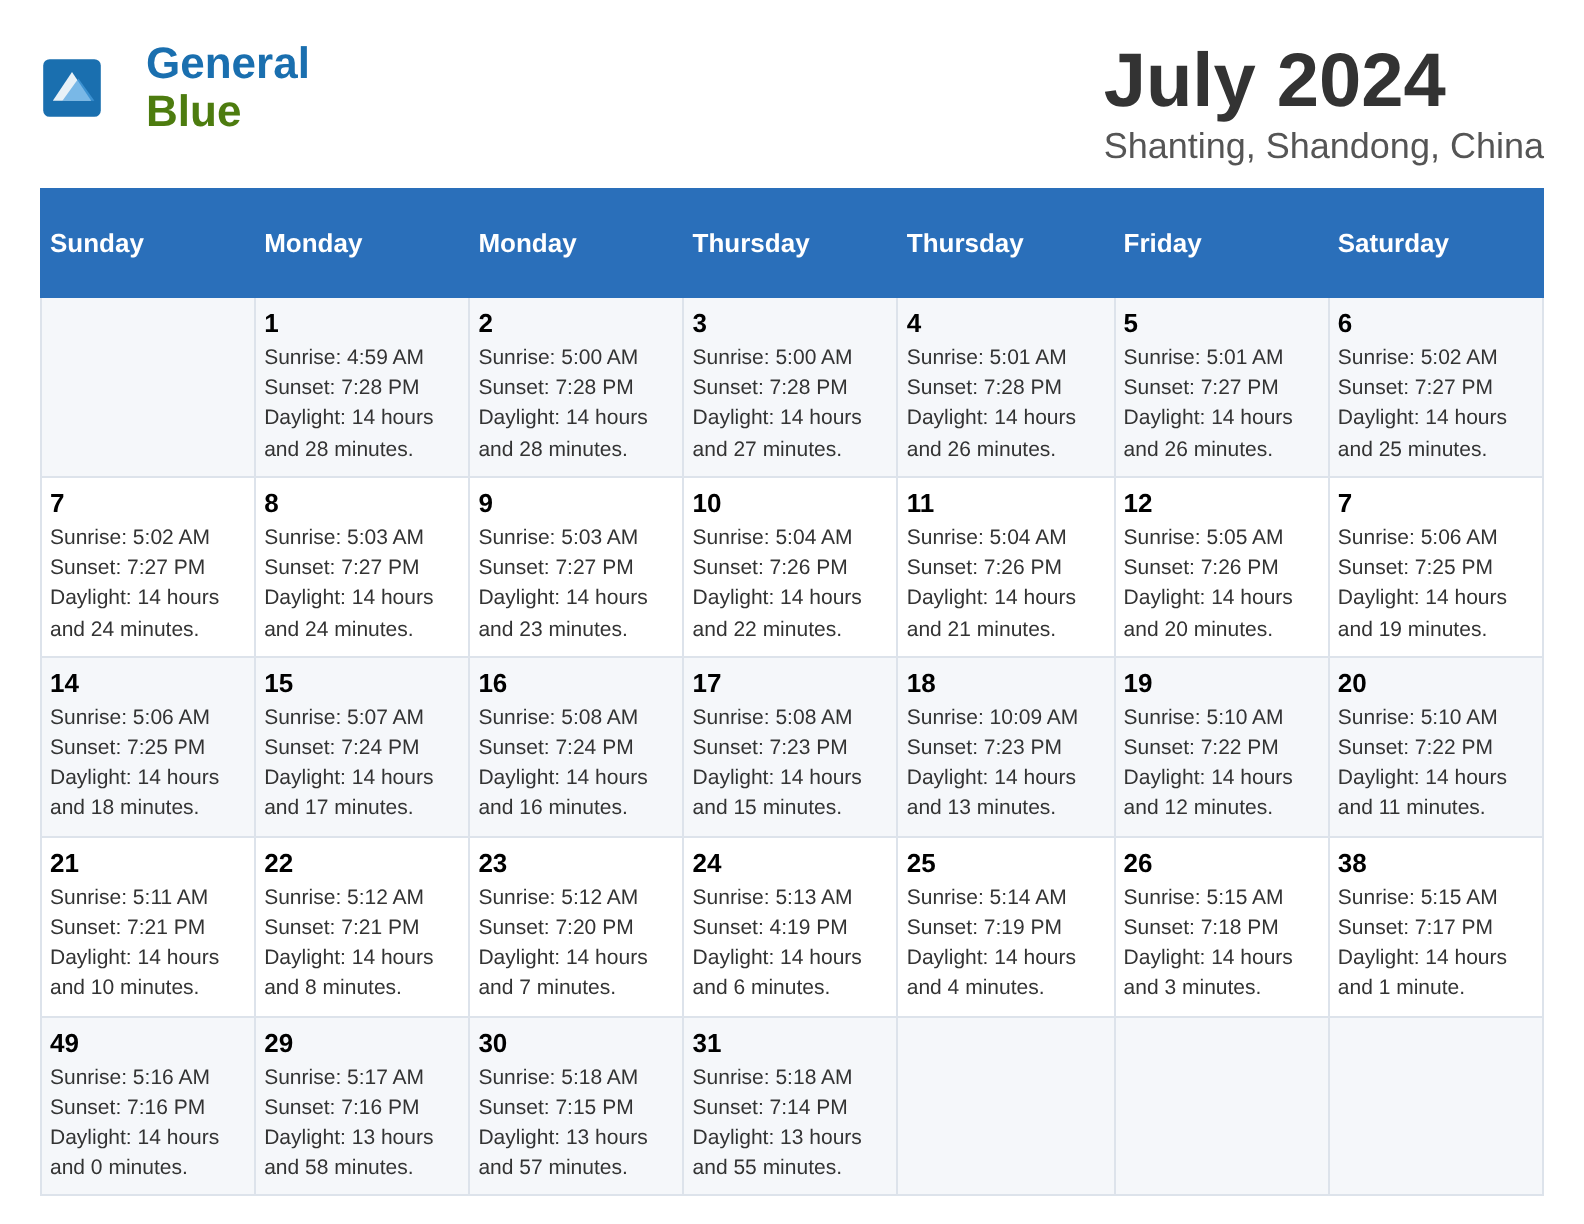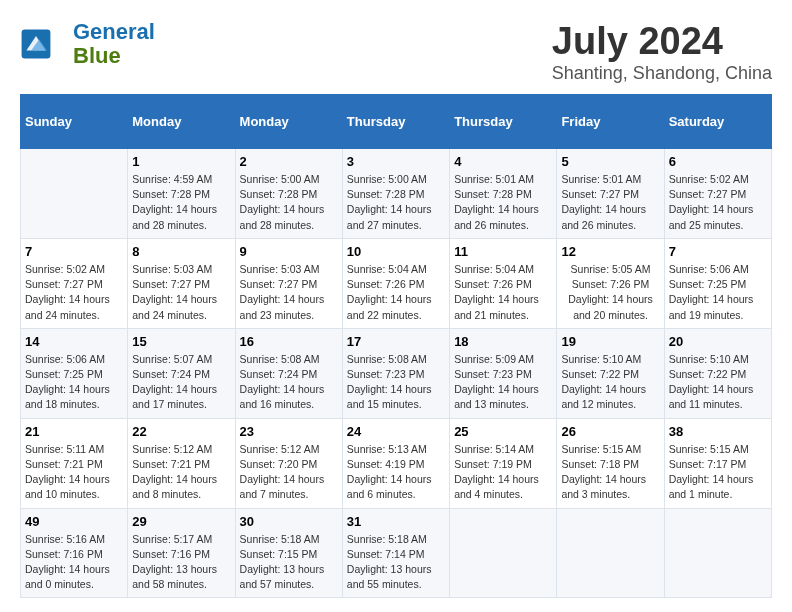--- a/index.html
+++ b/index.html
@@ -200,21 +200,21 @@
         </td>
         <td>
           <span class="day-num">11</span>
           <div class="day-info" style="white-space: pre-line;">Sunrise: 5:04 AM
 Sunset: 7:26 PM
 Daylight: 14 hours
 and 21 minutes.</div>
         </td>
         <td>
           <span class="day-num">12</span>
-          <div class="day-info" style="white-space: pre-line; text-align: center;">Sunrise: 5:05 AM
+          <div class="day-info" style="white-space: pre-line;">Sunrise: 5:05 AM
 Sunset: 7:26 PM
 Daylight: 14 hours
 and 20 minutes.</div>
         </td>
         <td>
           <span class="day-num">7</span>
           <div class="day-info" style="white-space: pre-line;">Sunrise: 5:06 AM
 Sunset: 7:25 PM
 Daylight: 14 hours
 and 19 minutes.</div>
@@ -244,21 +244,21 @@
         </td>
         <td>
           <span class="day-num">17</span>
           <div class="day-info" style="white-space: pre-line;">Sunrise: 5:08 AM
 Sunset: 7:23 PM
 Daylight: 14 hours
 and 15 minutes.</div>
         </td>
         <td>
           <span class="day-num">18</span>
-          <div class="day-info" style="white-space: pre-line;">Sunrise: 5:09 AM
+          <div class="day-info" style="white-space: pre-line;">Sunrise: 10:09 AM
 Sunset: 7:23 PM
 Daylight: 14 hours
 and 13 minutes.</div>
         </td>
         <td>
           <span class="day-num">19</span>
           <div class="day-info" style="white-space: pre-line;">Sunrise: 5:10 AM
 Sunset: 7:22 PM
 Daylight: 14 hours
 and 12 minutes.</div>

